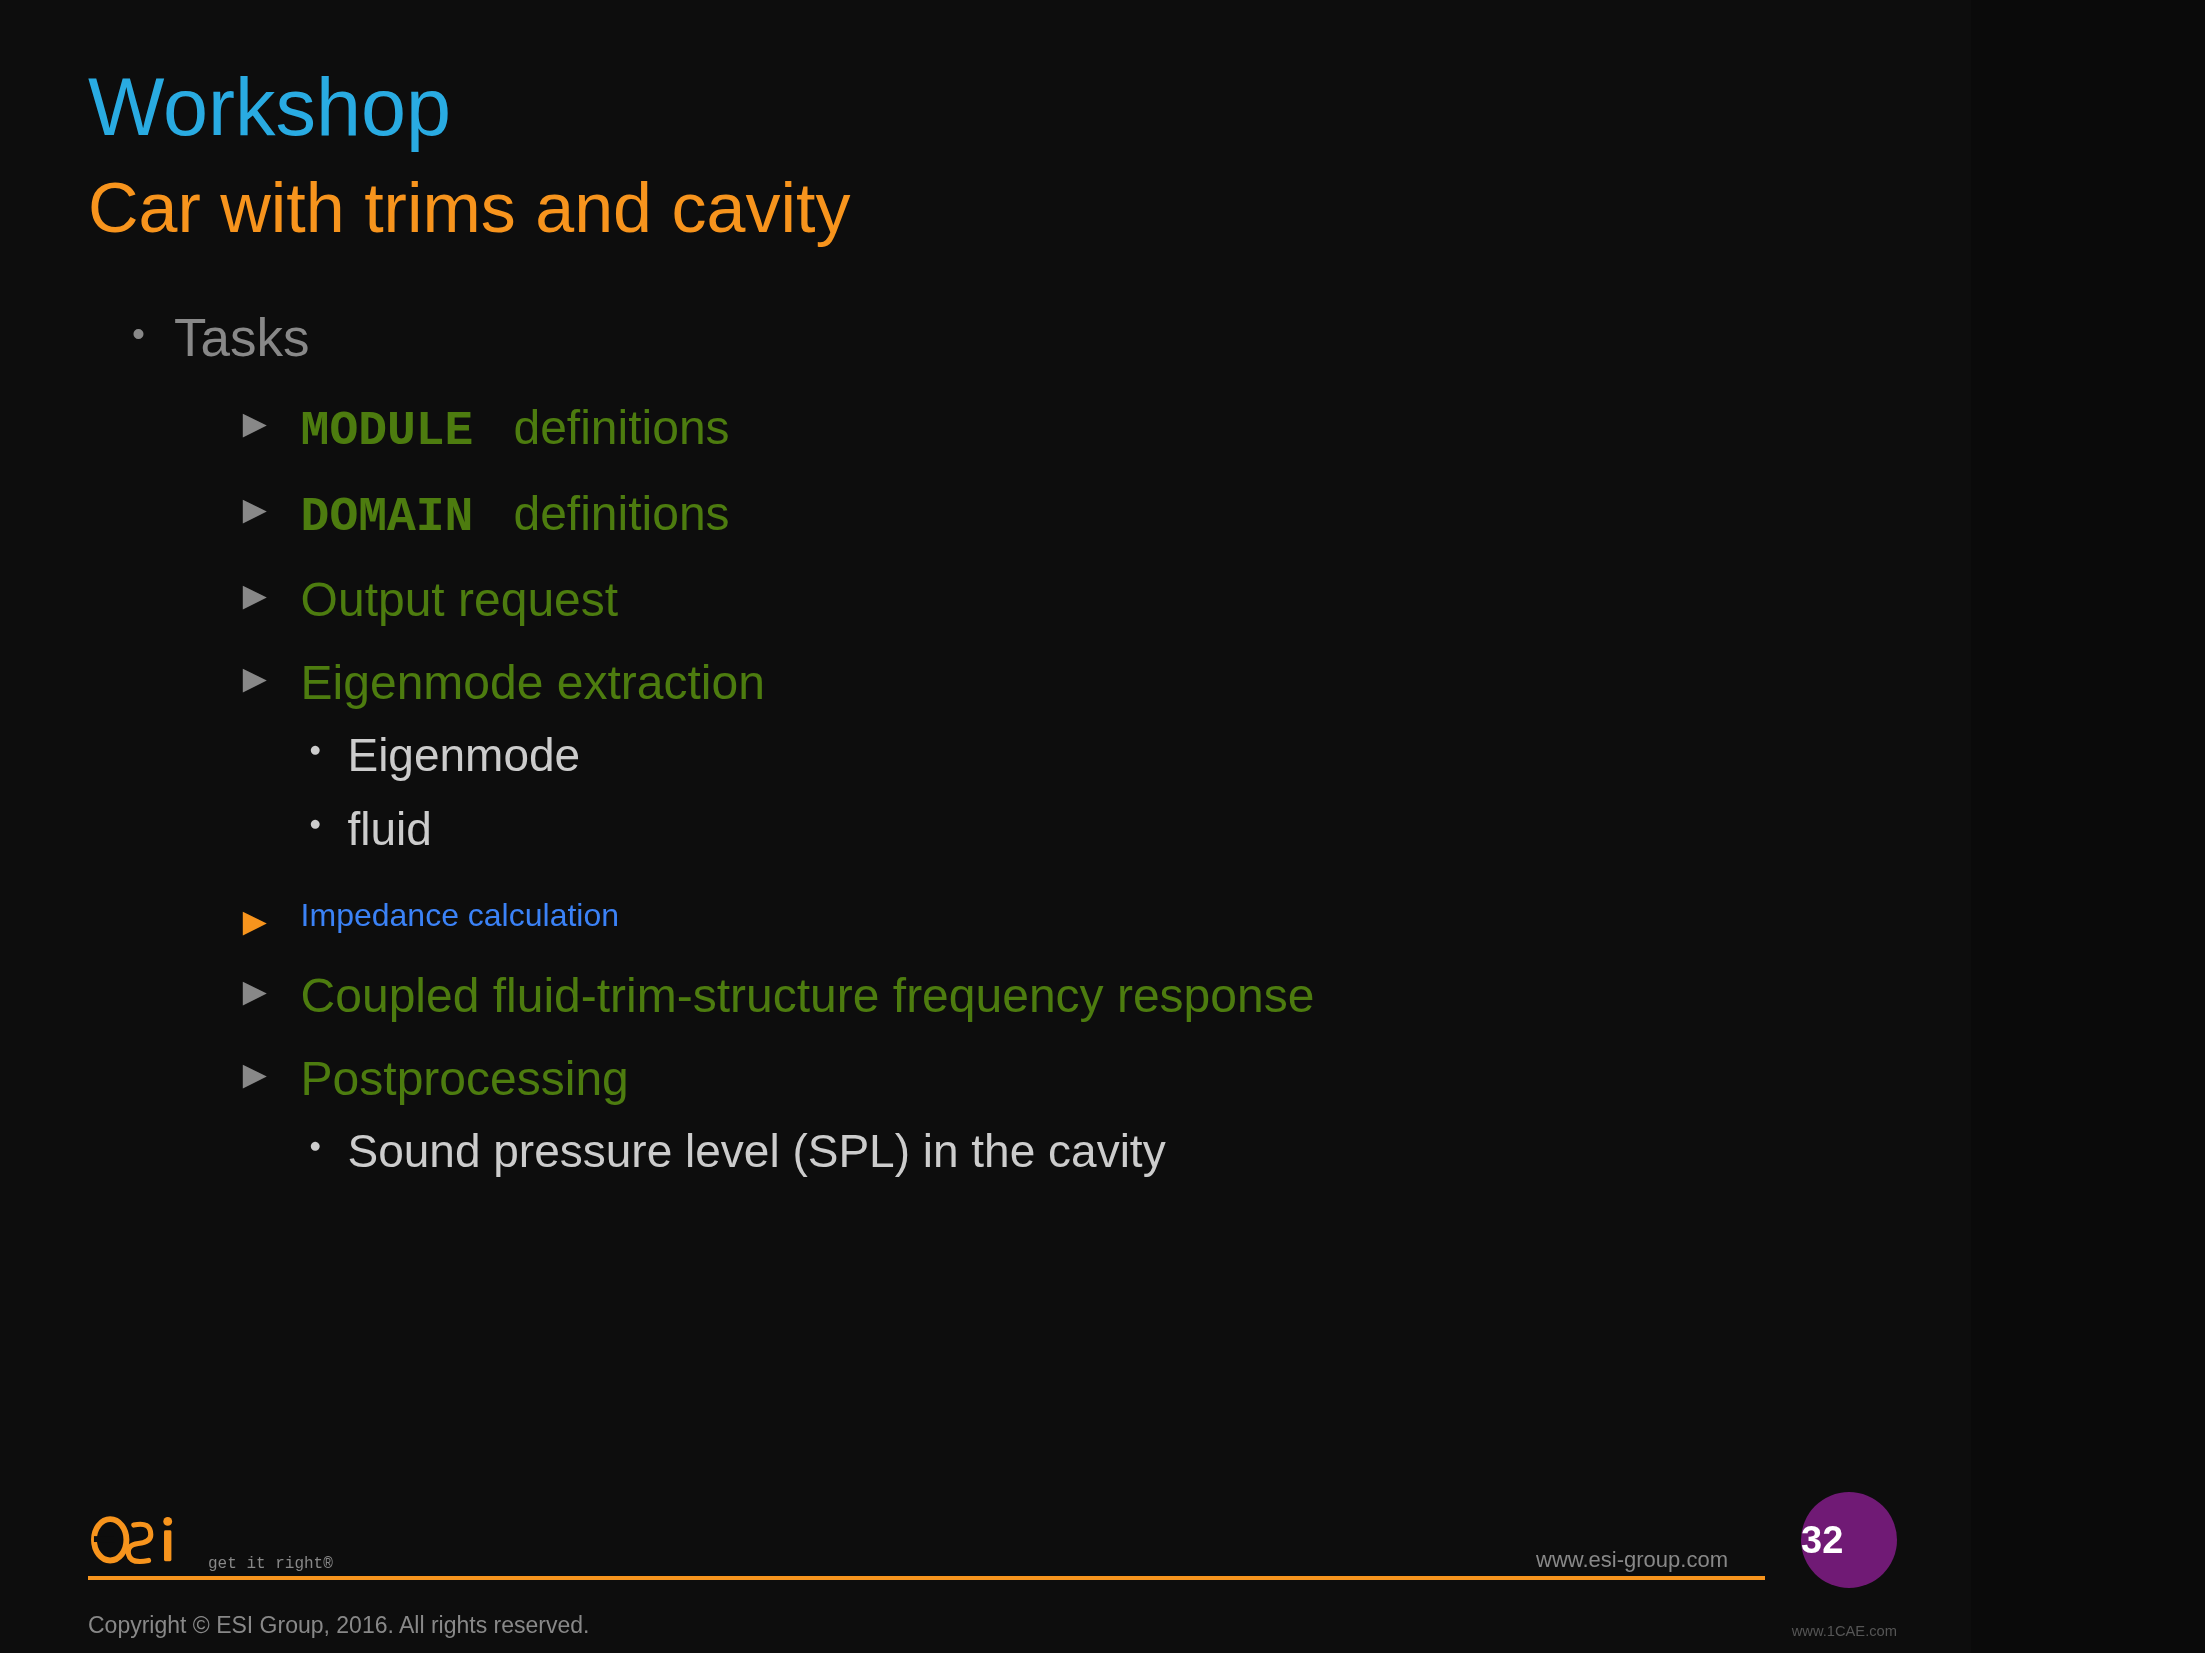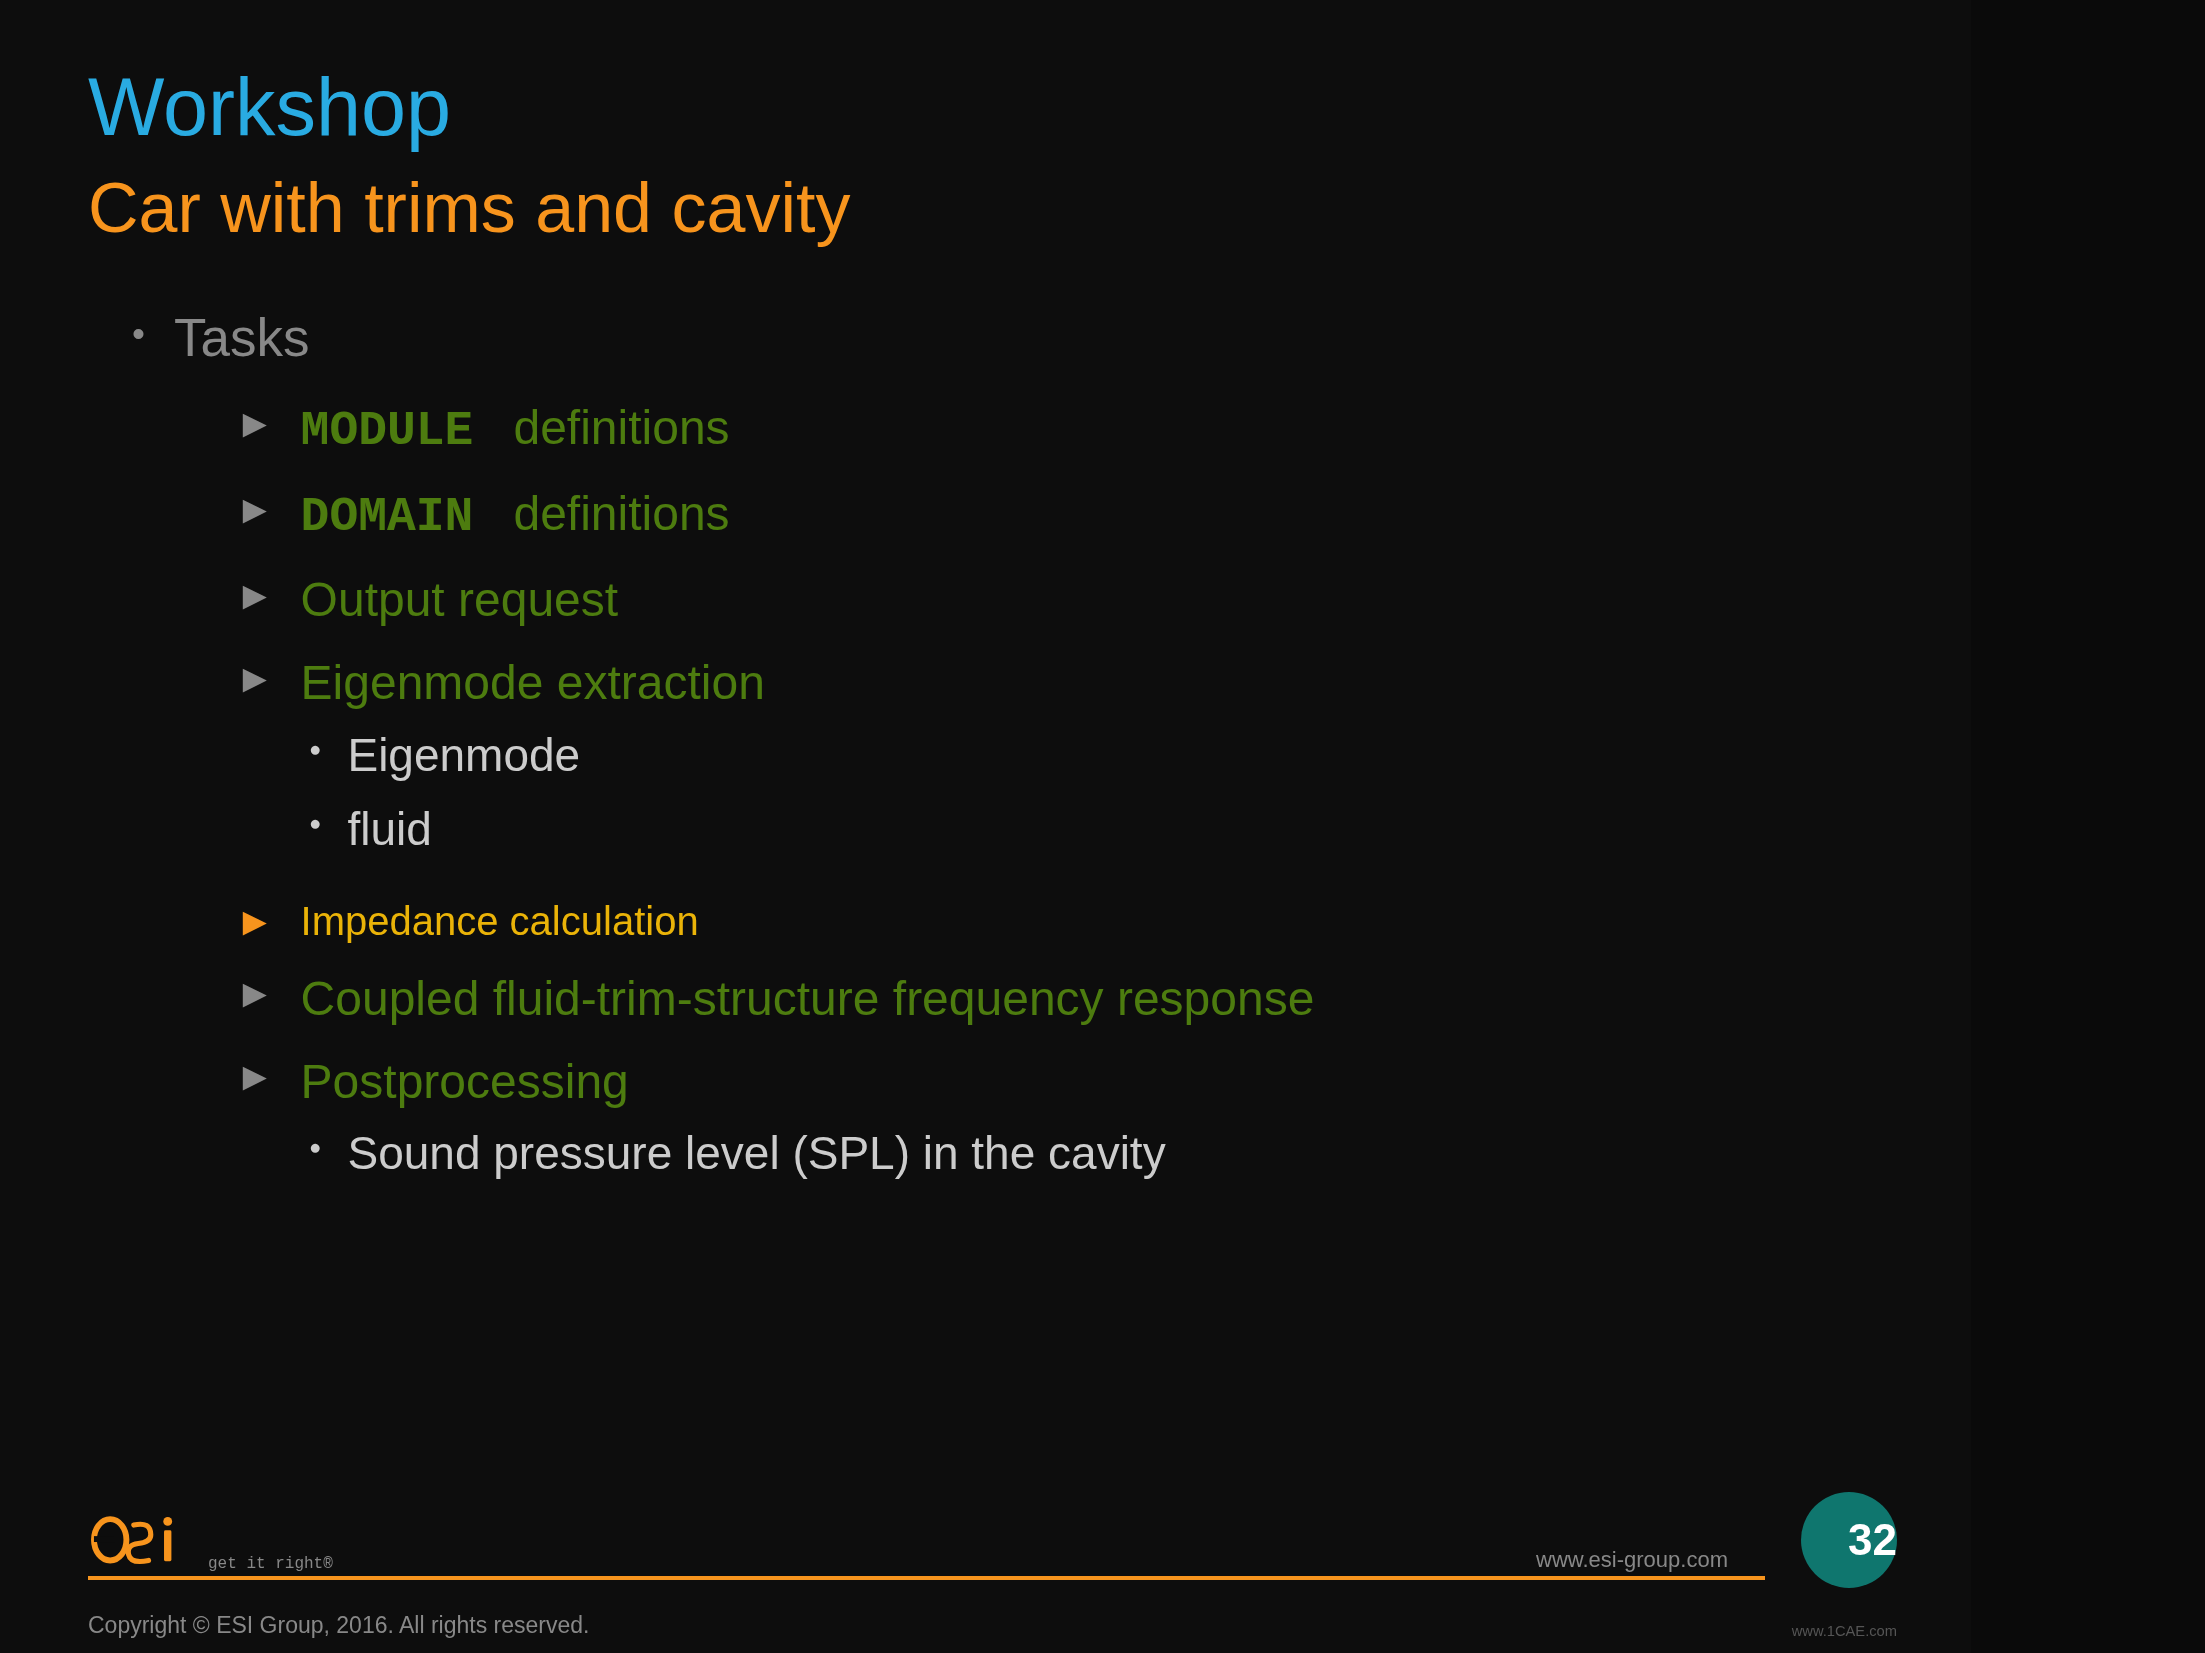--- a/index.html
+++ b/index.html
@@ -96,22 +96,22 @@
     }
 
     .item-text {
       color: #4d7c0f;
       font-size: 48px;
       font-weight: 400;
       line-height: 1.3;
     }
 
     .item-text-orange {
-      color: #eab308;
-      font-size: 40px;
+      color: #3b82f6;
+      font-size: 32px;
       font-weight: 400;
       line-height: 1.3;
       text-align: right;
     }
 
     .item-text .bold-mono {
       font-family: 'Courier New', monospace;
       font-weight: 700;
       font-size: 48px;
     }
@@ -194,27 +194,27 @@
       color: #888;
       font-size: 22px;
     }
 
     .page-number-badge {
       position: absolute;
       bottom: 66px;
       right: 74px;
       width: 96px;
       height: 96px;
-      background-color: #0f766e;
+      background-color: #701a75;
       border-radius: 50%;
       display: flex;
       align-items: center;
-      justify-content: flex-end;
+      justify-content: flex-start;
       color: #ffffff;
-      font-size: 44px;
+      font-size: 38px;
       font-weight: 700;
     }
 
     .watermark {
       position: absolute;
       bottom: 14.7px;
       right: 74px;
       color: #555;
       font-size: 14.7px;
     }

